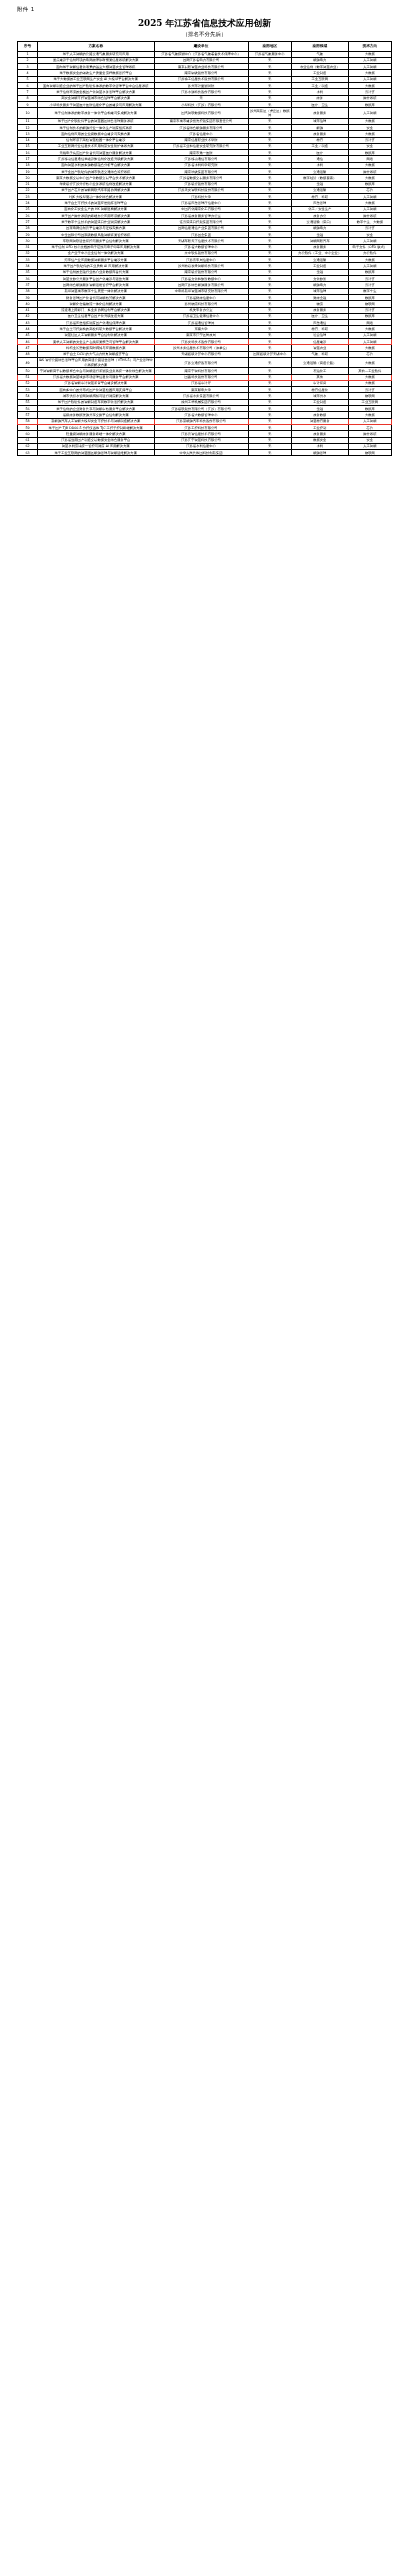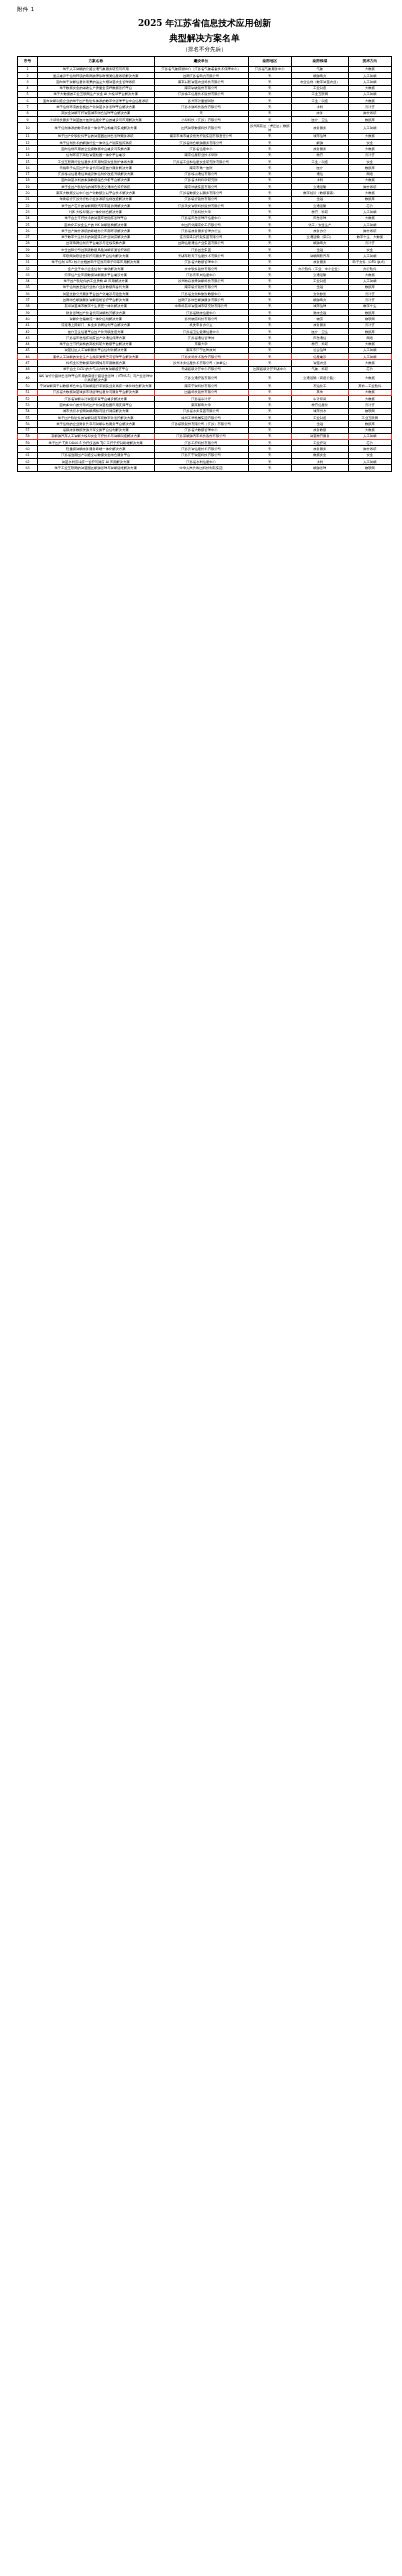--- a/index.html
+++ b/index.html
@@ -63,21 +63,20 @@
   tr.hl td.idx{color:#000;}
 </style>
 </head>
 <body>
 
 <div class="page">
 
   <div class="attach">附件 1</div>
 
   <div class="title">2025 年江苏省信息技术应用创新</div>
-  <div class="title">典型解决方案名单</div>
   <div class="subtitle">（排名不分先后）</div>
 
   <table class="list">
     <colgroup>
       <col class="c0">
         <col class="c1">
         <col class="c2">
         <col class="c3">
         <col class="c4">
         <col class="c5">

